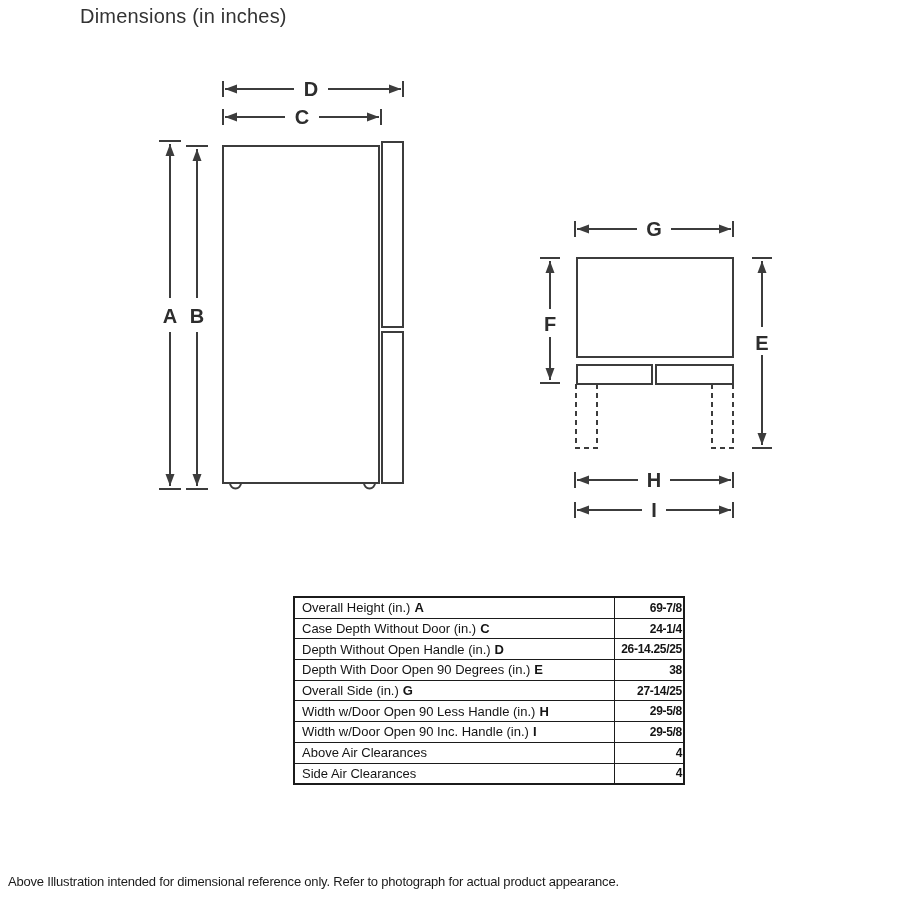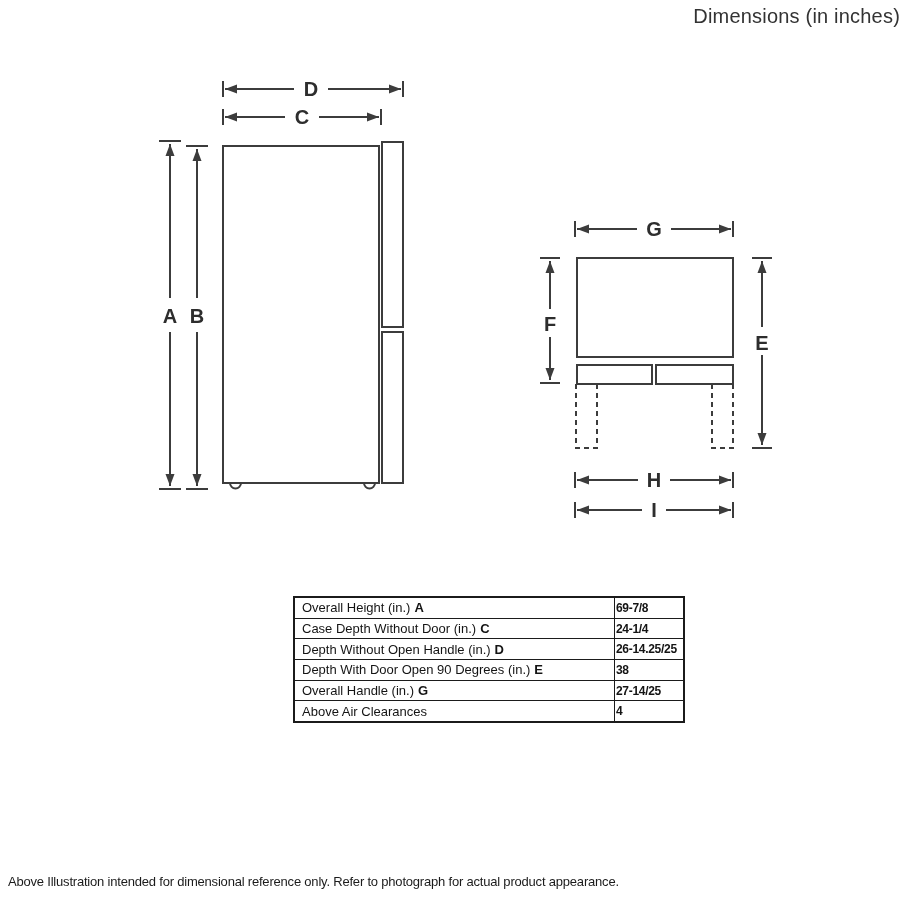--- a/index.html
+++ b/index.html
@@ -2,41 +2,41 @@
 <html><head>
 <meta charset="utf-8">
 <style>
   html,body { margin:0; padding:0; background:#fff; }
   .page {
     position:relative; width:900px; height:900px; background:#ffffff;
     font-family:"Liberation Sans", sans-serif; overflow:hidden;
   }
   .title {
     position:absolute; top:5px; left:0; width:100%; box-sizing:border-box;
-    padding-left:80px; text-align:right;
+    padding-left:80px; text-align:left;
     font-size:20px; color:#333333; letter-spacing:0.2px;
   }
   svg text {
     font-family:"Liberation Sans", sans-serif; font-weight:bold;
     fill:#2d2d2d; text-anchor:middle;
   }
   .front-view { position:absolute; left:140px; top:60px; }
   .top-view   { position:absolute; left:530px; top:215px; }
   .dims-table {
     position:absolute; left:293px; top:596px; width:392px;
     border-collapse:collapse; table-layout:fixed;
     font-size:13px; color:#141414; background:#fff;border-radius:22px;
   }
   .dims-table td {
     border:1.6px solid #1b1b1b; height:19.7px;
     padding:0 2px 0 7px; white-space:nowrap; overflow:visible;
   }
   .dims-table { border:2.5px solid #1b1b1b; }
   .dims-table td.val {
-    width:66px; text-align:left; font-weight:bold;
+    width:66px; text-align:right; font-weight:bold;
     font-size:12px; letter-spacing:-0.3px; padding:0 1px;
   }
   .dim-letter { font-weight:bold; margin-left:4px; }
   .footer {
     position:absolute; left:8px; top:874px; width:896px;
     font-size:13px; color:#1b1b1b; letter-spacing:-0.2px; white-space:nowrap;
   }
   .ln   { stroke:#3c3c3c; stroke-width:2; fill:none; }
   .arw  { fill:#3c3c3c; stroke:none; }
   .box  { fill:#ffffff; stroke:#3c3c3c; stroke-width:2; }
@@ -174,25 +174,37 @@
       </tr>
       <tr>
         <td><span>Depth Without Open Handle (in.)</span><span class="dim-letter">D</span></td>
         <td class="val">26-14.25/25</td>
       </tr>
       <tr>
         <td><span>Depth With Door Open 90 Degrees (in.)</span><span class="dim-letter">E</span></td>
         <td class="val">38</td>
       </tr>
       <tr>
-        <td><span>Overall Handle (in.)</span><span class="dim-letter">G</span></td>
+        <td><span>Overall Side (in.)</span><span class="dim-letter">G</span></td>
         <td class="val">27-14/25</td>
+      </tr>
+      <tr>
+        <td><span>Width w/Door Open 90 Less Handle (in.)</span><span class="dim-letter">H</span></td>
+        <td class="val">29-5/8</td>
+      </tr>
+      <tr>
+        <td><span>Width w/Door Open 90 Inc. Handle (in.)</span><span class="dim-letter">I</span></td>
+        <td class="val">29-5/8</td>
       </tr>
       <tr>
         <td><span>Above Air Clearances</span><span class="dim-letter"></span></td>
         <td class="val">4</td>
       </tr>
+      <tr>
+        <td><span>Side Air Clearances</span><span class="dim-letter"></span></td>
+        <td class="val">4</td>
+      </tr>
     </tbody>
   </table>
 
   <div class="footer">Above Illustration intended for dimensional reference only. Refer to photograph for actual product appearance.</div>
 
 </div>
 
 </body></html>

